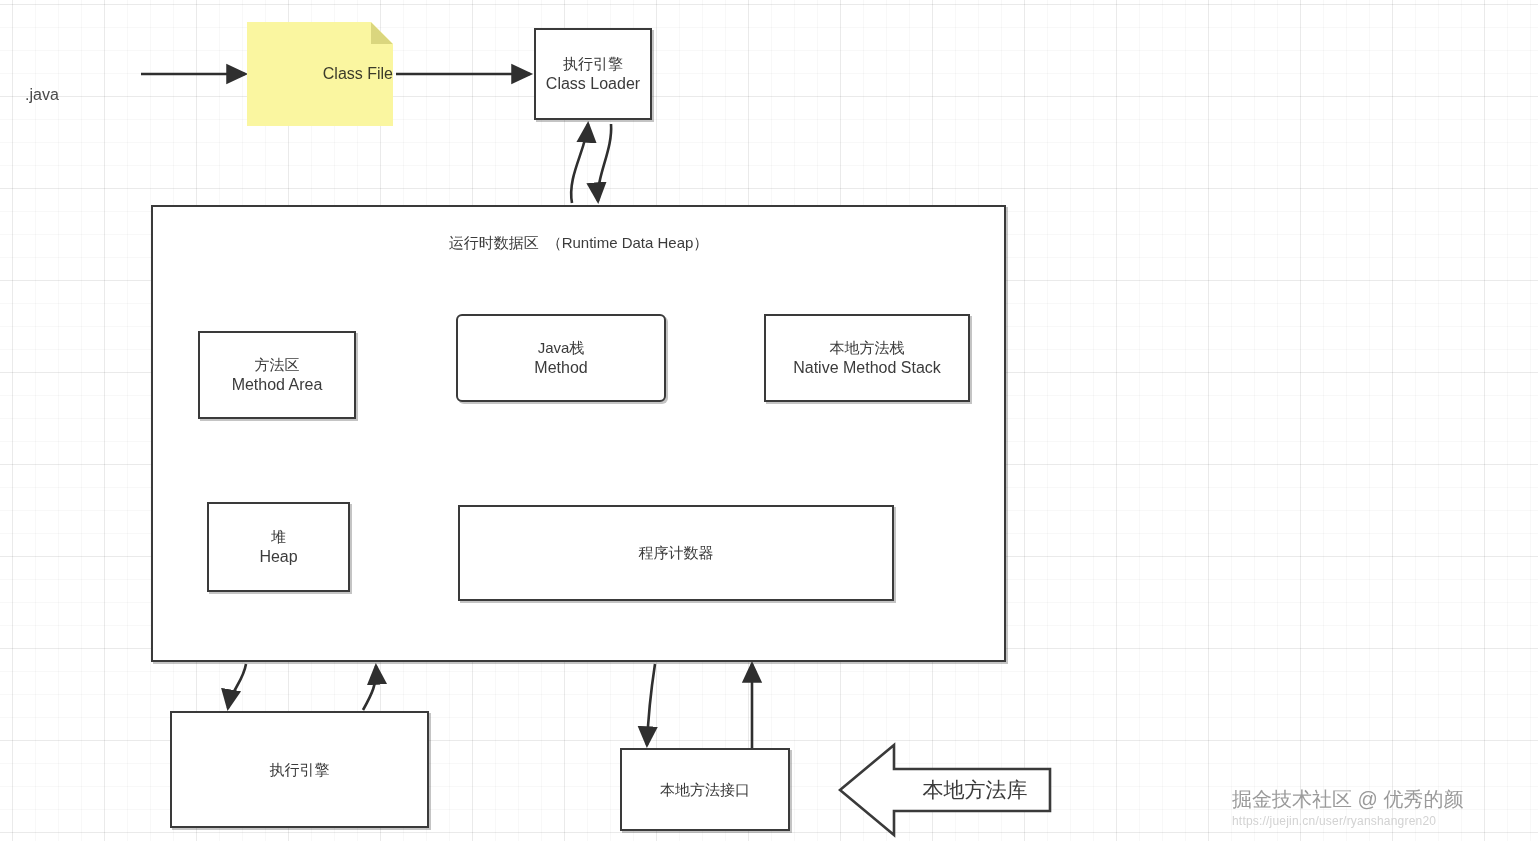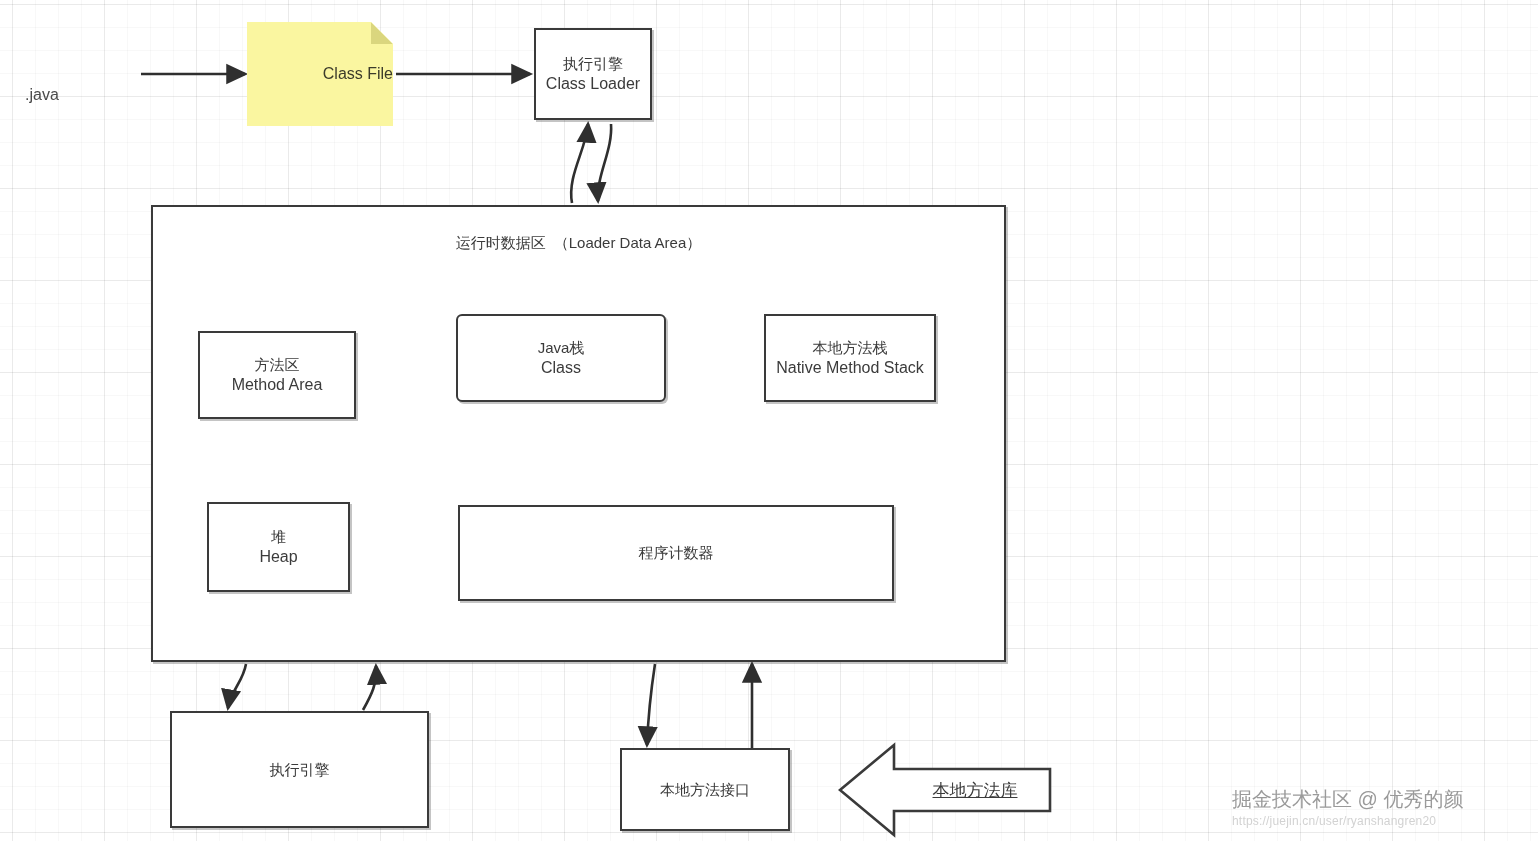--- a/index.html
+++ b/index.html
@@ -84,25 +84,24 @@
   #class-file .cf-label { position: relative; z-index: 2; }
 
   
   #native-method-library {
     position: absolute;
     left: 838px;
     top: 742px;
     width: 214px;
     height: 96px;
     color: #3b3b3b;
-    font-size: 17px;
+    font-size: 21px;
     display: flex;
     align-items: center;
     justify-content: center;
-    text-decoration: underline;
   }
   #native-method-library .nml-label {
     position: relative;
     z-index: 2;
     padding-left: 60px;
   }
   #native-method-library svg {
     position: absolute;
     left: 0; top: 0;
     width: 214px; height: 96px;
@@ -166,35 +165,35 @@
 
   <div class="node boxed" style="left:534px; top:28px; width:118px; height:92px;">
     <span class="label-cn">执行引擎</span>
     <span class="label-en">Class Loader</span>
   </div>
 
   <div class="node boxed" style="left:151px; top:205px; width:855px; height:457px; justify-content:flex-start;">
 
     <div style="margin-top:26px; display:flex; align-items:center; gap:8px;">
       <span class="label-cn" style="font-size:15px;">运行时数据区</span>
-      <span class="label-en" style="font-size:15px;">（Loader Data Area）</span>
+      <span class="label-en" style="font-size:15px;">（Runtime Data Heap）</span>
     </div>
   </div>
 
   <div class="node boxed" style="left:198px; top:331px; width:158px; height:88px;">
     <span class="label-cn">方法区</span>
     <span class="label-en">Method Area</span>
   </div>
 
   <div class="node boxed" style="left:456px; top:314px; width:210px; height:88px;border-radius:6px;">
     <span class="label-cn">Java栈</span>
-    <span class="label-en">Class</span>
-  </div>
-
-  <div class="node boxed" style="left:764px; top:314px; width:172px; height:88px;">
+    <span class="label-en">Method</span>
+  </div>
+
+  <div class="node boxed" style="left:764px; top:314px; width:206px; height:88px;">
     <span class="label-cn">本地方法栈</span>
     <span class="label-en">Native Method Stack</span>
   </div>
 
   <div class="node boxed" style="left:207px; top:502px; width:143px; height:90px;">
     <span class="label-cn">堆</span>
     <span class="label-en">Heap</span>
   </div>
 
   <div class="node boxed" style="left:458px; top:497px; width:436px; height:96px;margin-top:8px;">

